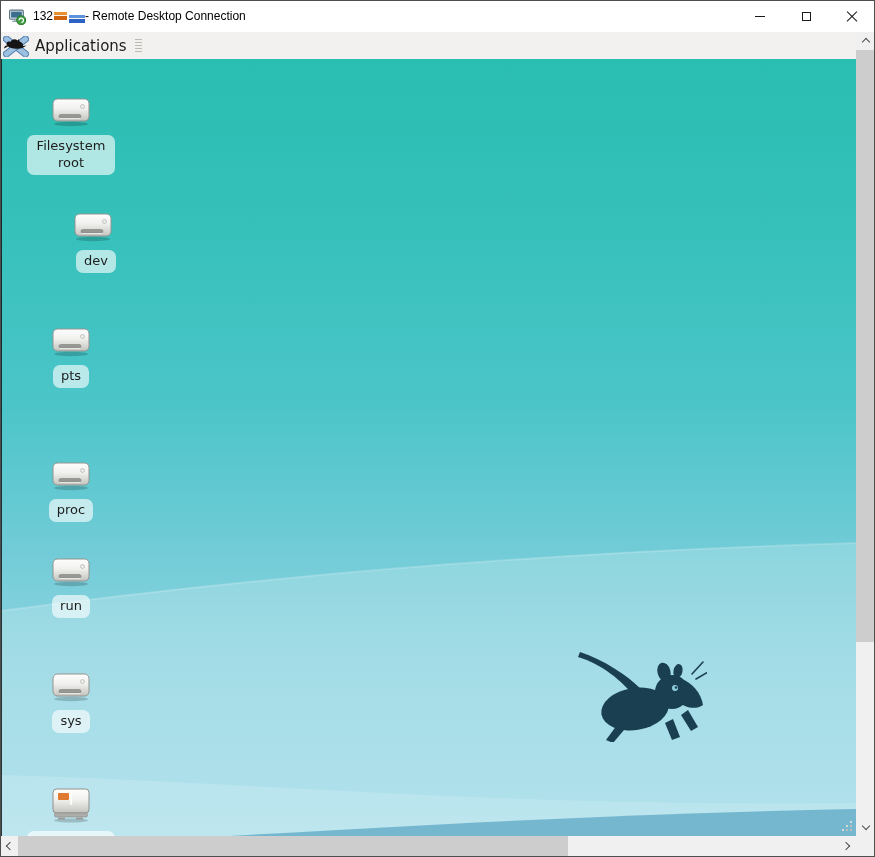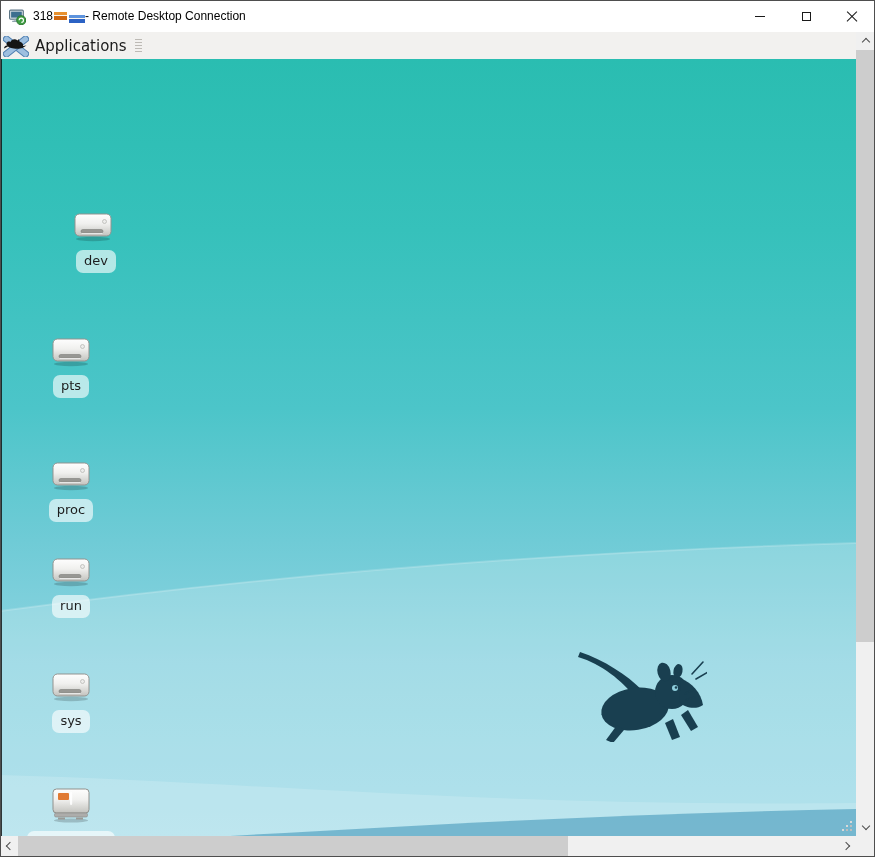--- a/index.html
+++ b/index.html
@@ -40,21 +40,21 @@
     background:linear-gradient(180deg,#2abdb1 0%,#36c1bb 22%,#4cc5c9 45%,#6fcbd6 62%,#8dd4e1 78%,#9fdbe8 100%); }
   .desktop-edge { position:absolute; left:0; top:0; width:2px; height:100%; background:rgba(10,10,10,0.8); z-index:5; }
   .waves { position:absolute; left:0; top:0; width:100%; height:100%; }
   .mouse-logo { position:absolute; left:575px; top:591px; width:132px; height:92px; }
 
   .dicon { position:absolute; left:26px; width:90px; display:flex; flex-direction:column; align-items:center; z-index:3; cursor:default; }
   .drive-img { width:46px; height:32px; }
   .drive-sys-img { width:46px; height:36px; }
   .dlabel { margin-top:8px; max-width:88px; padding:3px 8px; border-radius:7px;
     background:rgba(255,255,255,0.62); color:#1d1d1d; font-size:13px; line-height:1.3; text-align:center; }
-  .di-0 { top:36px; } .di-1 { top:151px;align-items:flex-end; } .di-2 { top:276px;justify-content:center; } .di-3 { top:400px; }
+  .di-0 { top:36px; } .di-1 { top:151px;align-items:flex-end; } .di-2 { top:266px;justify-content:center; } .di-3 { top:400px; }
   .di-4 { top:496px; } .di-5 { top:611px; } .di-6 { top:728px; }
 
   
   .vscroll { position:absolute; left:856px; top:32px; width:19px; height:804px; background:#f0f0f0; }
   .hscroll { position:absolute; left:0; top:836px; width:856px; height:20px; background:#f0f0f0; }
   .corner  { position:absolute; left:856px; top:836px; width:19px; height:21px; background:#f0f0f0; }
   .sbtn { position:absolute; background:#f0f0f0; display:flex; align-items:center; justify-content:center; cursor:pointer; }
   .sbtn.up    { left:0; top:0; width:100%; height:17px; }
   .sbtn.down  { left:0; bottom:0; width:100%; height:17px; }
   .sbtn.left  { left:0; top:0; width:17px; height:100%; }
@@ -78,21 +78,21 @@
   <div class="titlebar">
     <svg class="rdp-icon" viewBox="0 0 16 16">
       <rect x="0.5" y="2" width="13" height="8.5" rx="1" fill="#cfd9df" stroke="#5c7585"></rect>
       <rect x="2" y="3.5" width="10" height="5.5" fill="#3c6e8f"></rect>
       <rect x="4.5" y="10.5" width="4" height="1.4" fill="#8fa3ae"></rect>
       <rect x="3" y="12" width="7" height="1.2" fill="#8fa3ae"></rect>
       <circle cx="11.5" cy="11.5" r="4.2" fill="#3f9e43" stroke="#2c7a30"></circle>
       <path d="M9.6,11.5 a2,2 0 1 1 2,2" stroke="#ffffff" stroke-width="1.1" fill="none"></path>
     </svg>
     <span class="title">
-      <span>318</span>
+      <span>132</span>
       <span class="redact redact-orange"></span>
       <span class="redact redact-blue"></span>
       <span class="title-suffix">- Remote Desktop Connection</span>
     </span>
     <span class="controls">
       <button class="ctrl">
           <span class="glyph-min"></span>
         </button>
       <button class="ctrl">
           <span class="glyph-max"></span>
@@ -173,20 +173,26 @@
           <rect x="5" y="2" width="36" height="24" rx="3.5" fill="url(#gdrive)" stroke="#90908c"></rect>
           <rect x="10" y="6" width="11" height="7" rx="1" fill="#e07a33"></rect>
           <rect x="22" y="5" width="2.2" height="13" rx="1.1" fill="rgba(255,255,255,0.85)"></rect>
           <rect x="6.5" y="26" width="33" height="4" rx="1.5" fill="#adadab" stroke="#8a8a86" stroke-width="0.6"></rect>
           <rect x="10" y="30.5" width="7" height="2" fill="#9a9a96"></rect>
           <rect x="28" y="30.5" width="7" height="2" fill="#9a9a96"></rect>
         </symbol>
       </defs>
     </svg>
 
+    <div class="dicon di-0">
+      <svg class="drive-img">
+          <use href="#sym-drive"></use>
+        </svg>
+      <span class="dlabel">Filesystem root</span>
+    </div>
     <div class="dicon di-1">
       <svg class="drive-img">
           <use href="#sym-drive"></use>
         </svg>
       <span class="dlabel">dev</span>
     </div>
     <div class="dicon di-2">
       <svg class="drive-img">
           <use href="#sym-drive"></use>
         </svg>

